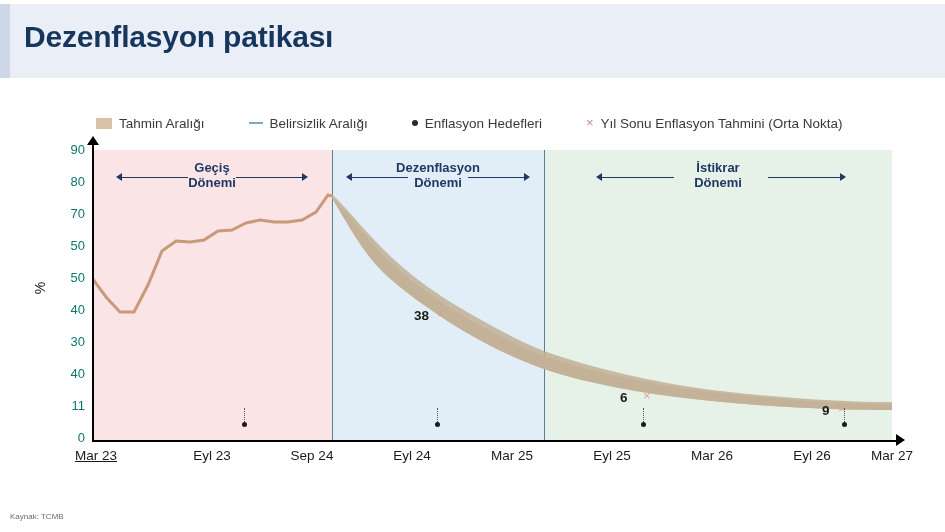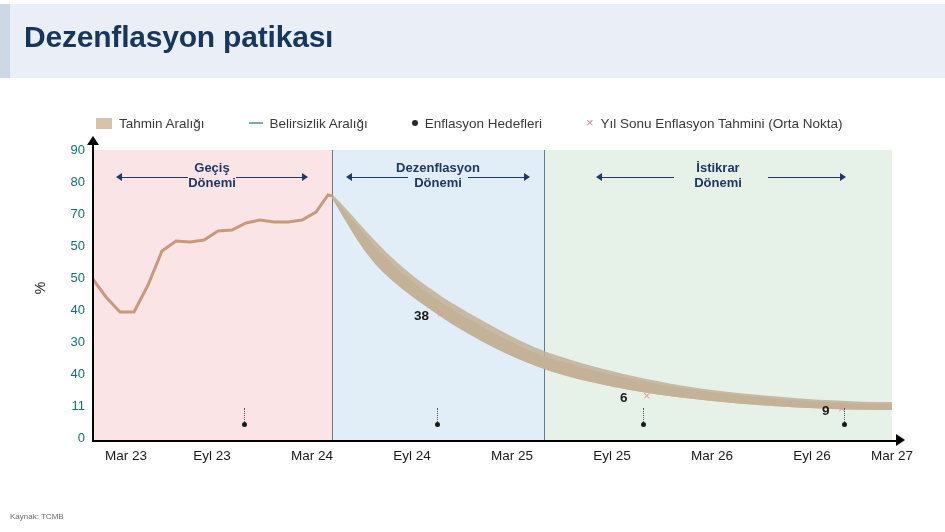--- a/index.html
+++ b/index.html
@@ -203,23 +203,23 @@
   <div class="ytick" style="top:120px;">50</div>
   <div class="ytick" style="top:152px;">40</div>
   <div class="ytick" style="top:184px;">30</div>
   <div class="ytick" style="top:216px;">40</div>
   <div class="ytick" style="top:248px;">11</div>
   <div class="ytick" style="top:280px;">0</div>
 
   <div id="x-axis"></div>
   <div id="x-arrow"></div>
 
-  <div class="xtick" style="left:34px;">Mar 23</div>
+  <div class="xtick" style="left:4px;text-decoration:underline;">Mar 23</div>
   <div class="xtick" style="left:120px;">Eyl 23</div>
-  <div class="xtick" style="left:220px;">Mar 24</div>
+  <div class="xtick" style="left:220px;">Sep 24</div>
   <div class="xtick" style="left:320px;">Eyl 24</div>
   <div class="xtick" style="left:420px;">Mar 25</div>
   <div class="xtick" style="left:520px;">Eyl 25</div>
   <div class="xtick" style="left:620px;">Mar 26</div>
   <div class="xtick" style="left:720px;">Eyl 26</div>
   <div class="xtick" style="left:800px;">Mar 27</div>
 
   <div class="pt-label" style="left:322px; top:158px;">38</div>
   <div class="pt-x" style="left:345px; top:156px;">×</div>
 

